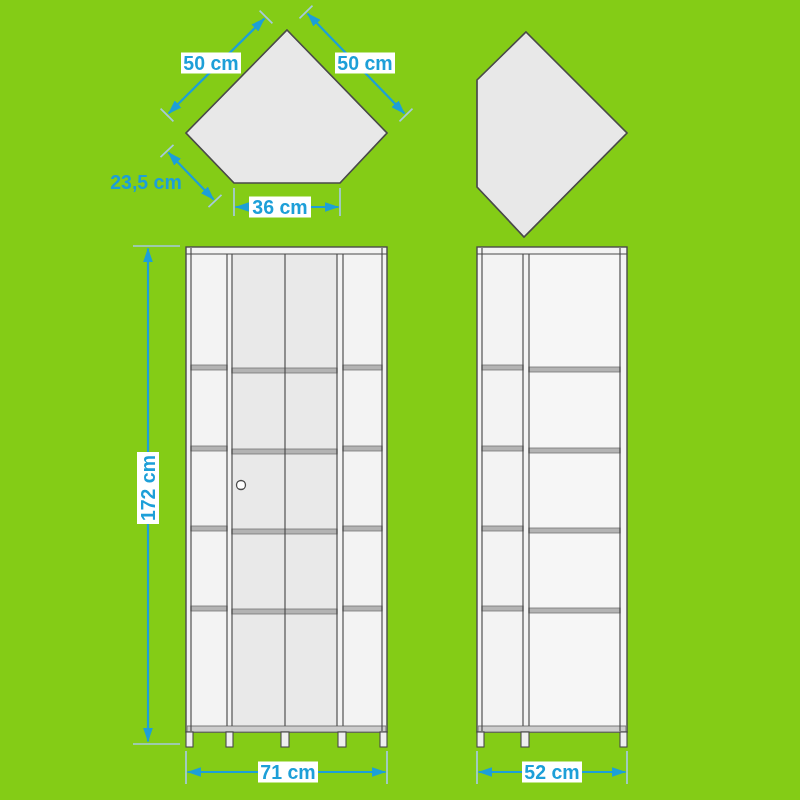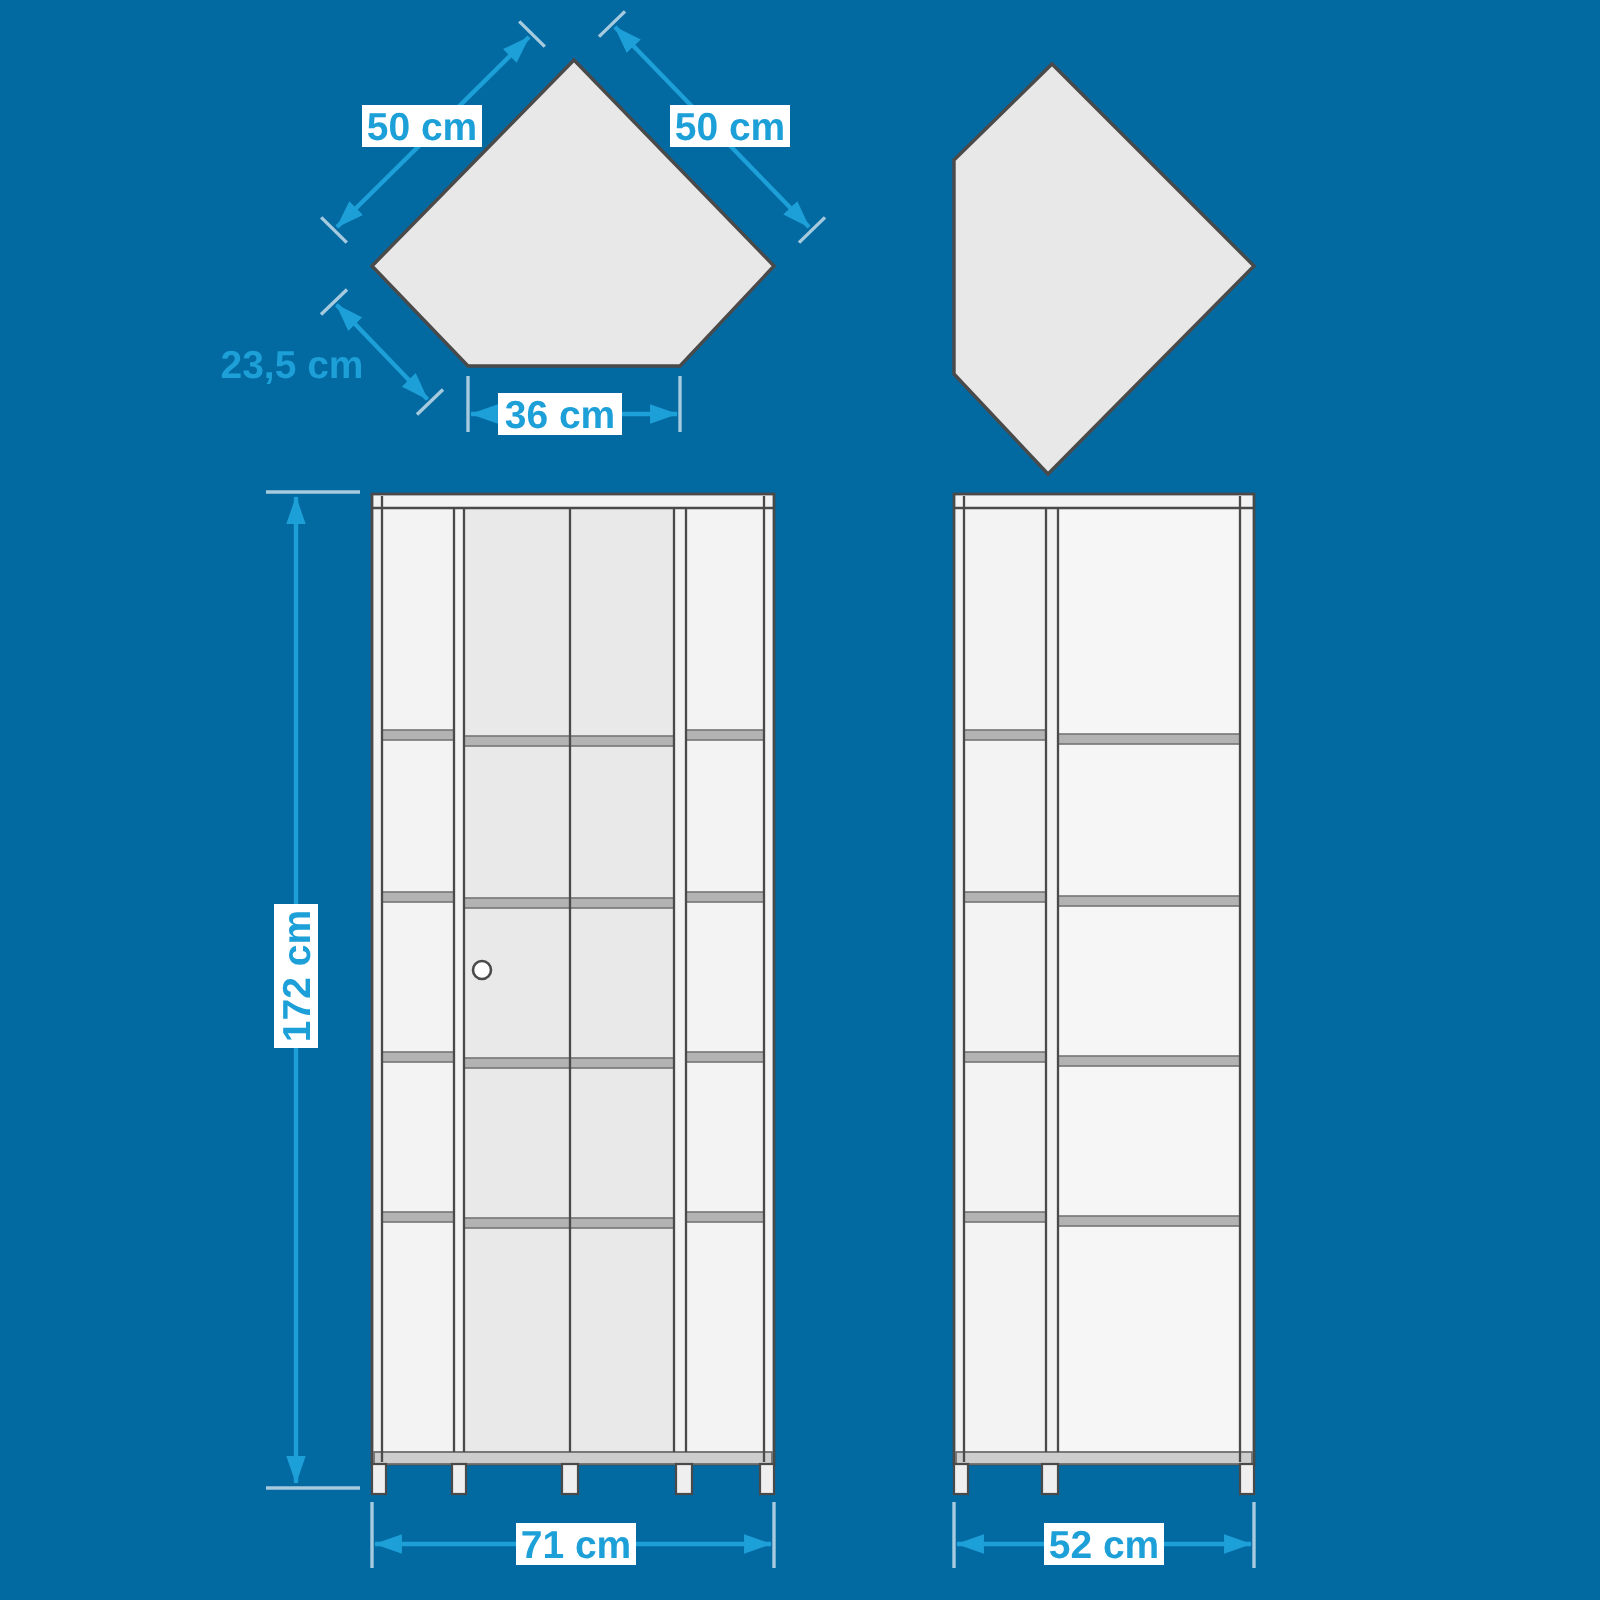--- a/index.html
+++ b/index.html
@@ -1,16 +1,16 @@
 <!DOCTYPE html>
 <html style="--dimension: #1d9fd8; --extension: #a6cade; --outline: #4a4a4a; --panel: #f3f3f3; --glass: #e9e9e9; --shelf: #b3b3b3; --shape_fill: #e8e8e8;"><head>
 <meta charset="utf-8">
 <style>
   html,body{margin:0;padding:0;background:#ffffff;}
-  .canvas{position:relative;width:800px;height:800px;background:#0369a1;overflow:hidden;}
+  .canvas{position:relative;width:800px;height:800px;background:#84cc16;overflow:hidden;}
   svg{display:block;}
   .shape{fill:var(--shape_fill,#e8e8e8);stroke:var(--outline,#4a4a4a);stroke-width:1.7;}
   .body{fill:var(--panel,#f3f3f3);stroke:var(--outline,#4a4a4a);stroke-width:1.4;}
   .glass{fill:var(--glass,#e9e9e9);}
   .panel2{fill:#f6f6f6;}
   .shelf{fill:var(--shelf,#b3b3b3);stroke:#757575;stroke-width:0.8;}
   .bottomband{fill:#cdcdcd;stroke:#6e6e6e;stroke-width:0.9;}
   .frame{stroke:var(--outline,#4a4a4a);stroke-width:1.15;fill:none;}
   .foot{fill:#efefef;stroke:var(--outline,#4a4a4a);stroke-width:1.1;}
   .knob{fill:#ffffff;stroke:var(--outline,#4a4a4a);stroke-width:1.3;}

